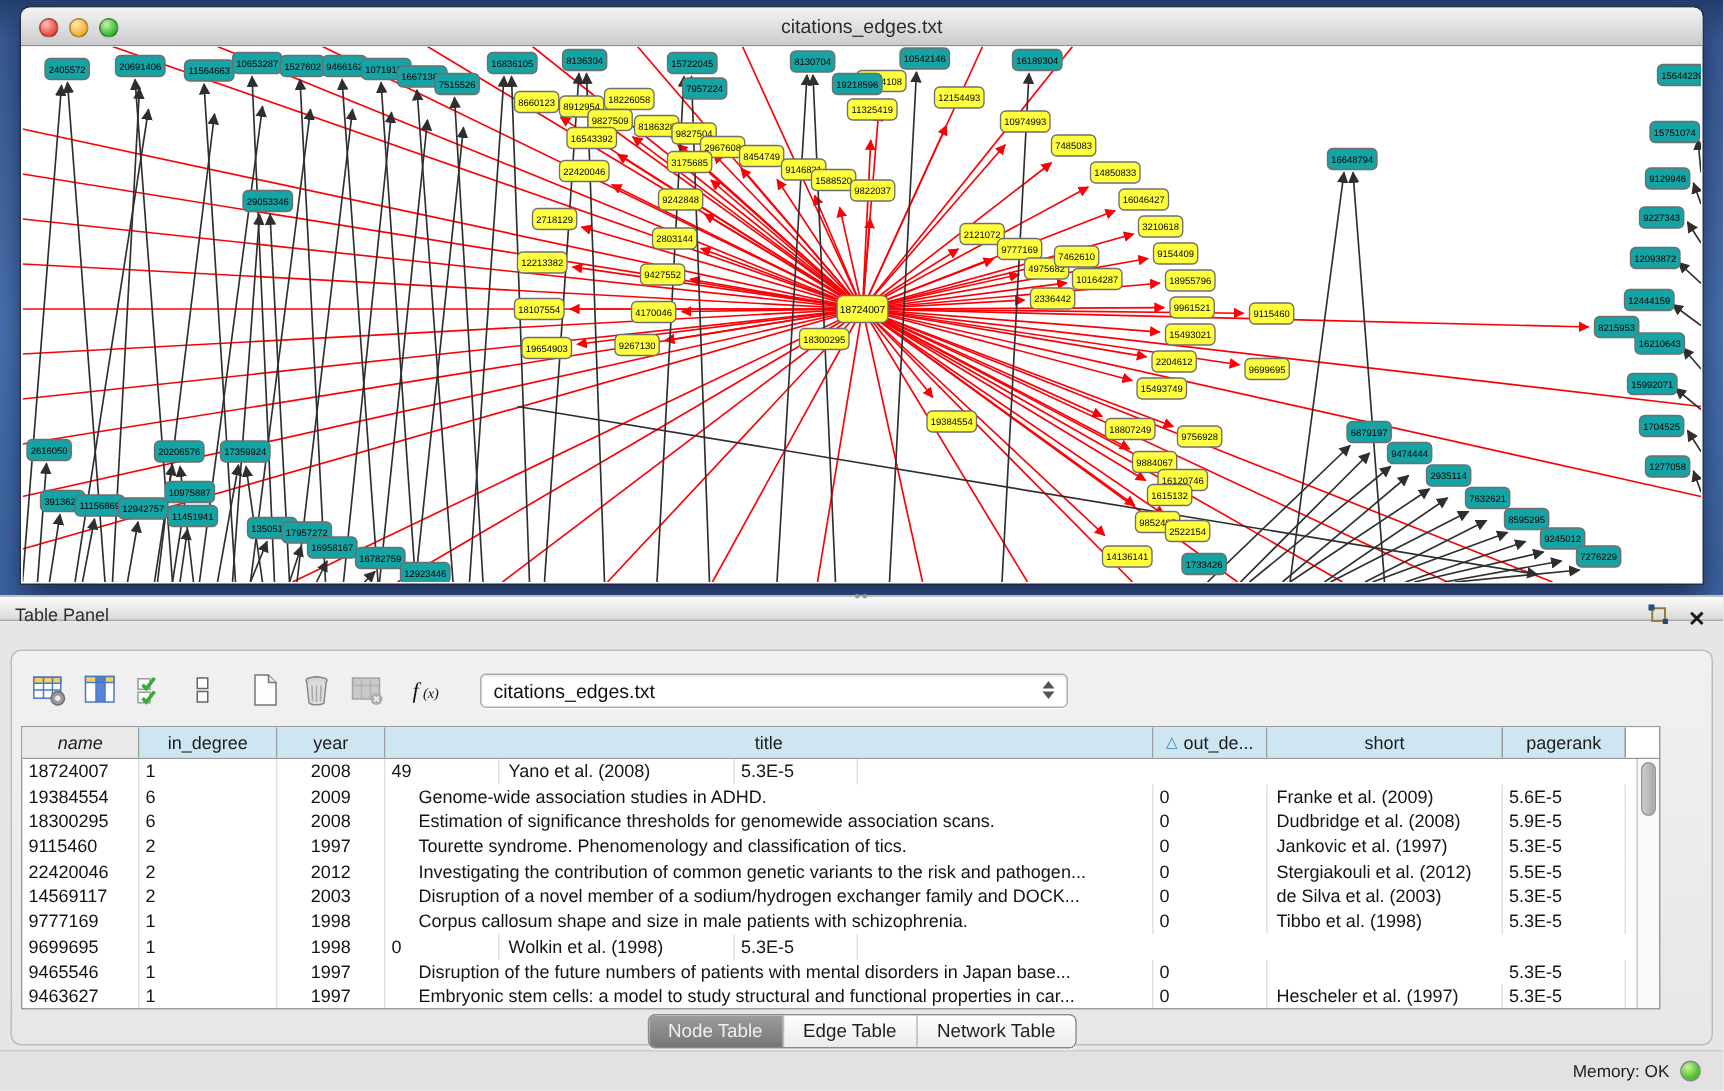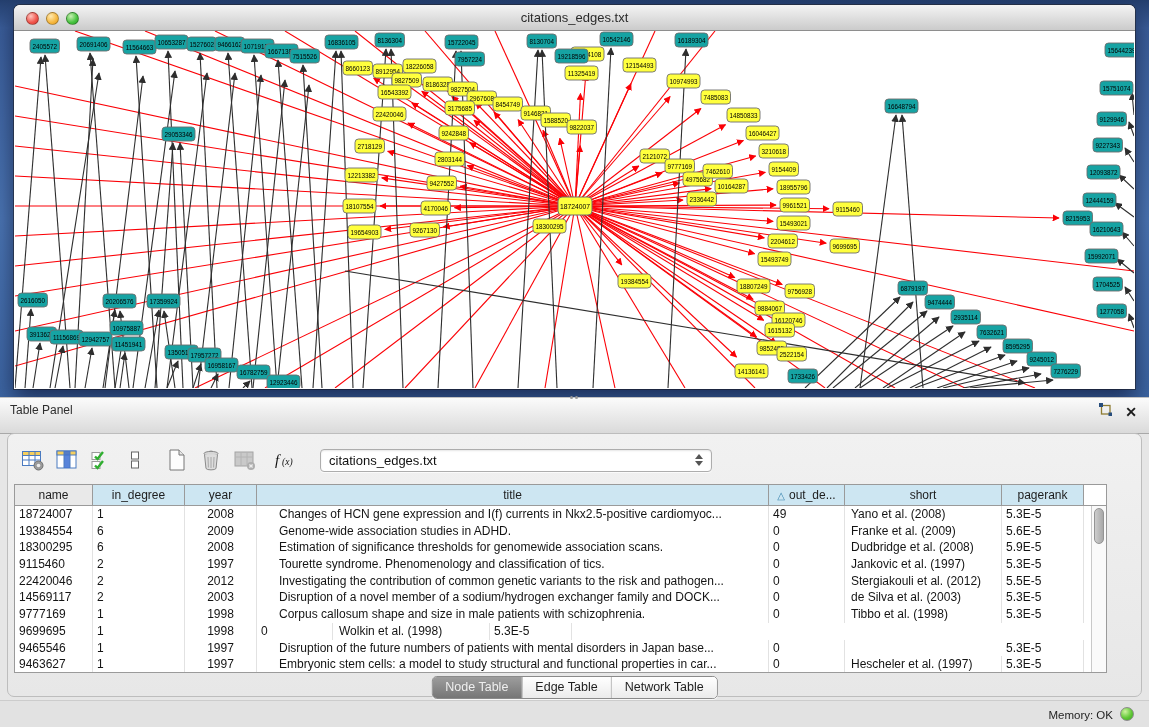--- a/index.html
+++ b/index.html
@@ -19,21 +19,21 @@
   .tl { position:absolute; top:7px; width:13px; height:13px; border-radius:50%;
     border:1px solid rgba(0,0,0,.3); }
   .tl.red { left:12px; background:radial-gradient(circle at 35% 30%, #ffc4bd, #f0544b 60%, #d33b31); }
   .tl.yellow { left:32px; background:radial-gradient(circle at 35% 30%, #ffe9b0, #f6b73e 60%, #df9c22); }
   .tl.green { left:52px; background:radial-gradient(circle at 35% 30%, #c9f0b2, #46c23e 60%, #2f9f2c); }
   .canvas { position:relative; width:1119px; height:357px; margin-left:1px; background:#fff; overflow:hidden; }
   .canvas svg { position:absolute; left:0; top:0; }
 
   
   .table-panel { position:absolute; left:0; top:397px; width:1149px; height:330px; background:#e6e6e6; }
-  .panel-header { position:absolute; top:0; left:0; right:0; height:37px;
+  .panel-header { position:absolute; top:0; left:0; right:0; height:17px;
     background:linear-gradient(#fbfbfb,#dadada); border-bottom:1px solid #a8a8a8; border-top:1px solid #c2c2c2; }
   .panel-header .ptitle { position:absolute; left:10px; top:5px; font-size:12px; color:#2e2e2e; }
   .ph-icons { position:absolute; right:12px; top:4px; display:flex; gap:12px; align-items:center; }
   .close-x { font-size:14px; font-weight:bold; color:#1b1b1b; line-height:16px; }
   .well { position:absolute; left:7px; right:7px; top:36px; height:264px;
     border:1px solid #bdbdbd; border-radius:7px; background:linear-gradient(#f1f1f1,#e7e7e7); }
   .splitter-grip { position:absolute; left:567px; top:-4px; width:14px; height:7px; display:flex; gap:2px; justify-content:center; }
   .splitter-grip i { width:3px; height:3px; border-radius:50%; background:#9a9a9a; margin-top:2px; }
 
   .toolbar { position:absolute; top:48px; left:18px; height:30px; display:flex; align-items:center; }
@@ -568,21 +568,21 @@
         <span>citations_edges.txt</span>
         <span class="stepper">
             <span class="up"></span>
             <span class="dn"></span>
           </span>
       </div>
     </div>
 
     <div class="table-wrap">
       <div class="thead" id="thead">
-          <div class="th gray" style="width: 78px;">
+          <div class="th gray" style="width: 78px; font-style: italic;">
             <span>name</span>
           </div>
           <div class="th" style="width: 92px;">
             <span>in_degree</span>
           </div>
           <div class="th" style="width: 72px;">
             <span>year</span>
           </div>
           <div class="th" style="width: 512px;">
             <span>title</span>
@@ -597,21 +597,20 @@
           <div class="th" style="width: 82px;">
             <span>pagerank</span>
           </div>
           <div class="th filler"></div>
         </div>
       <div class="tbody" id="tbody">
           <div class="tr">
             <div class="td" style="width: 78px;">18724007</div>
             <div class="td" style="width: 92px;">1</div>
             <div class="td center" style="width: 72px;">2008</div>
-            <div class="td" style="width: 512px; padding-left: 22px;">Changes of HCN gene expression and I(f) currents in Nkx2.5-positive cardiomyoc...</div>
             <div class="td" style="width: 76px;">49</div>
             <div class="td" style="width: 157px; padding-left: 6px;">Yano et al. (2008)</div>
             <div class="td" style="width: 82px;">5.3E-5</div>
           </div>
           <div class="tr">
             <div class="td" style="width: 78px;">19384554</div>
             <div class="td" style="width: 92px;">6</div>
             <div class="td center" style="width: 72px;">2009</div>
             <div class="td" style="width: 512px; padding-left: 22px;">Genome-wide association studies in ADHD.</div>
             <div class="td" style="width: 76px;">0</div>

